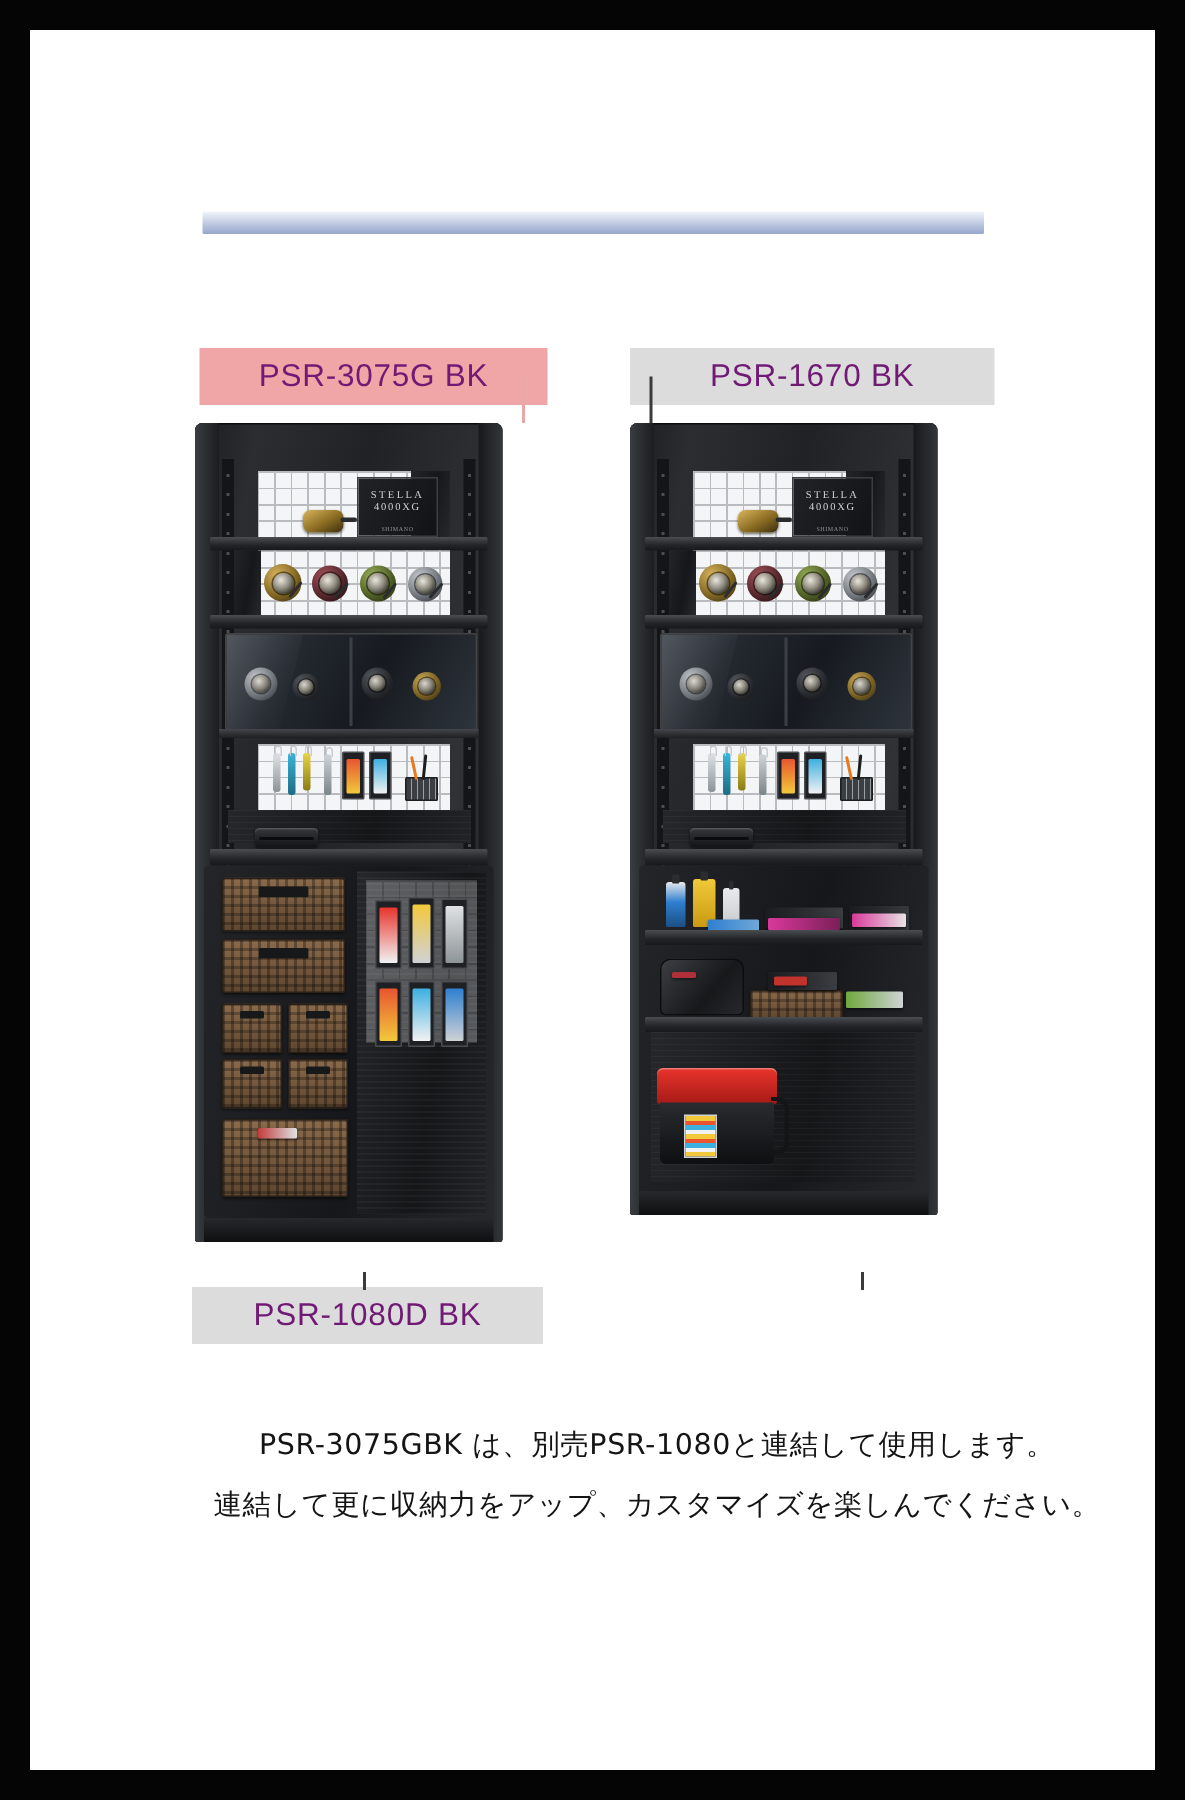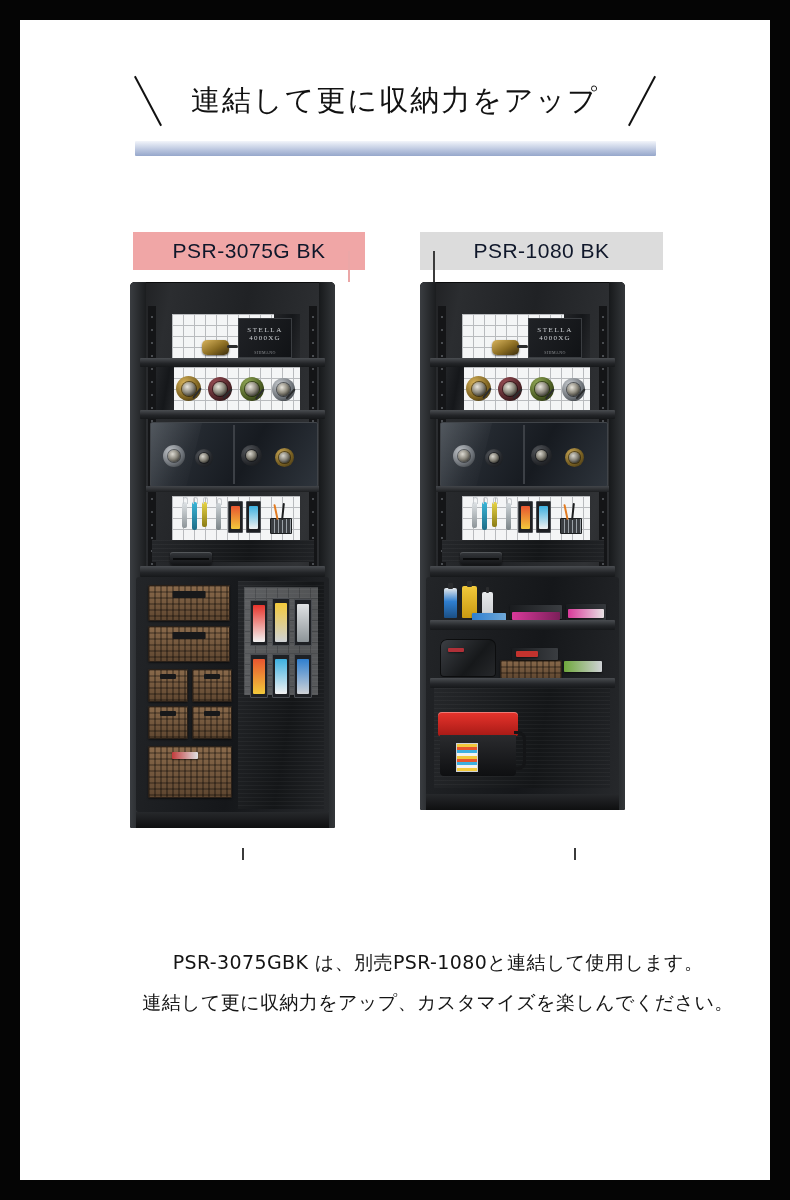--- a/index.html
+++ b/index.html
@@ -29,21 +29,21 @@
   }
   .rule{
     position:absolute;left:115px;top:121px;width:521px;height:15px;
     background:linear-gradient(to bottom,#f2f5fa 0%,#dde3f0 22%,#b7c3dd 62%,#96a7cb 100%);
     border-radius:1px;
   }
 
   
   .chip{
     position:absolute;height:38px;line-height:38px;
-    text-align:center;font-size:21px;color:#0f172a;letter-spacing:.5px;
+    text-align:center;font-size:21px;color:#701a75;letter-spacing:.5px;
     font-family:"Liberation Sans","DejaVu Sans",sans-serif;
   }
   #chip-3075g{left:113px;top:212px;width:232px;background:#f0a6a6;}
   #chip-1080 {left:400px;top:212px;width:243px;background:#dcdcdc;}
   #chip-1080d{left:108px;top:838px;width:234px;background:#dcdcdc;}
   #chip-1080h{left:403px;top:838px;width:230px;background:#dcdcdc;}
 
   
   .ln{position:absolute;background:#3b3b3b;}
   .ln.pink{background:#eba7a7;}
@@ -251,35 +251,25 @@
   .copy p{
     margin:0 0 14px 0;font-size:19px;color:#141414;letter-spacing:.4px;
     font-family:"DejaVu Sans","Liberation Sans",sans-serif;
   }
 </style>
 </head>
 <body>
 
 <div class="frame">
 
-  <div class="heading-wrap">
-    <div class="heading-row">
-      <span class="slash left">
-          <i></i>
-        </span>
-      <span class="heading-text">連結して更に収納力をアップ</span>
-      <span class="slash right">
-          <i></i>
-        </span>
-    </div>
-  </div>
   <div class="rule"></div>
 
   <div class="chip" id="chip-3075g">PSR-3075G BK</div>
-  <div class="chip" id="chip-1080">PSR-1080 BK</div>
+  <div class="chip" id="chip-1080">PSR-1670 BK</div>
+  <div class="chip" id="chip-1080d">PSR-1080D BK</div>
 
   <div class="ln pink" id="ln-p-v1"></div>
   <div class="ln pink" id="ln-p-h1"></div>
   <div class="ln" id="ln-d-v1"></div>
   <div class="ln" id="ln-d-h1"></div>
   <div class="ln" id="ln-b-l"></div>
   <div class="ln" id="ln-b-r"></div>
 
   <div class="scene">
 

